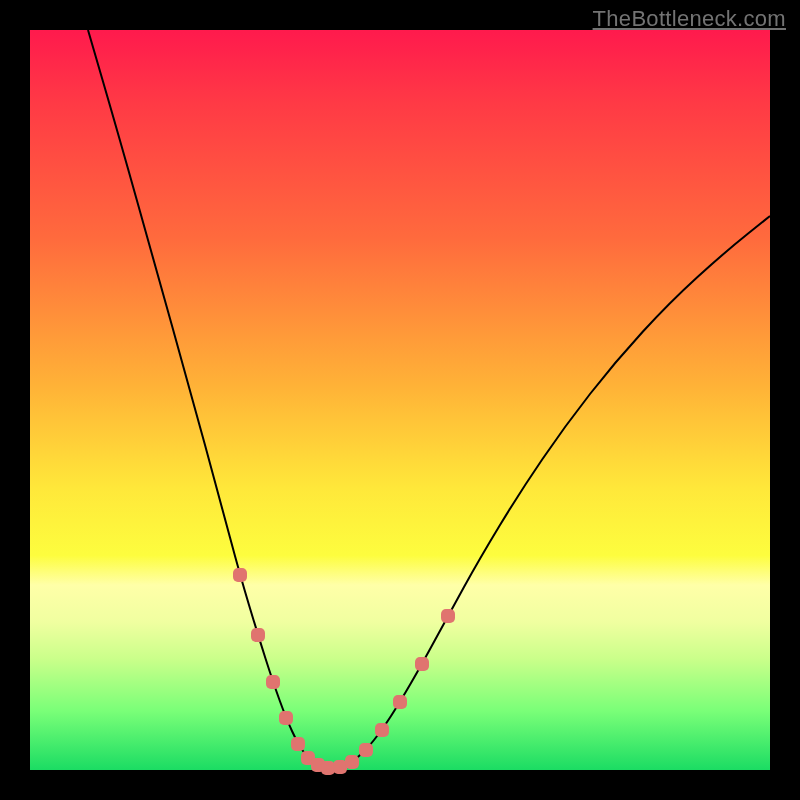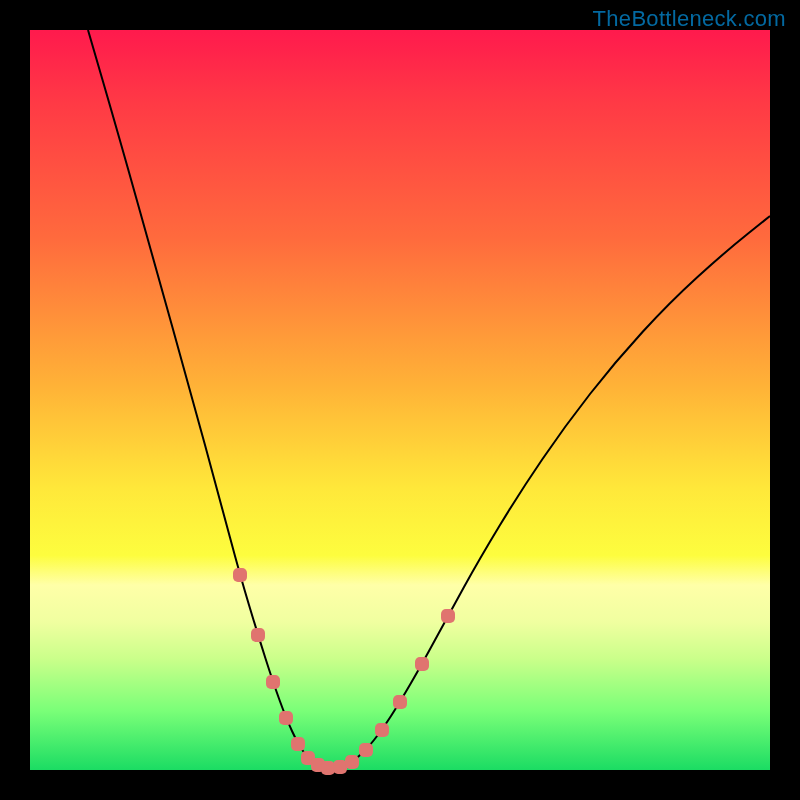--- a/index.html
+++ b/index.html
@@ -35,26 +35,27 @@
       #f0ffa0 80%,
       #caff8a 85%,
       #7aff78 92%,
       #1bdc63 100%
     );
   }
   .watermark {
     position: absolute;
     top: 6px;
     right: 14px;
-    color: #0369a1;
+    color: #737373;
     font-size: 22px;
     font-weight: 500;
     letter-spacing: 0.3px;
     z-index: 10;
     font-family: Arial, Helvetica, sans-serif;
+    text-decoration: underline;
   }
   svg.curve-layer {
     position: absolute;
     left: 0;
     top: 0;
     width: 740px;
     height: 740px;
     overflow: visible;
   }
 </style>

